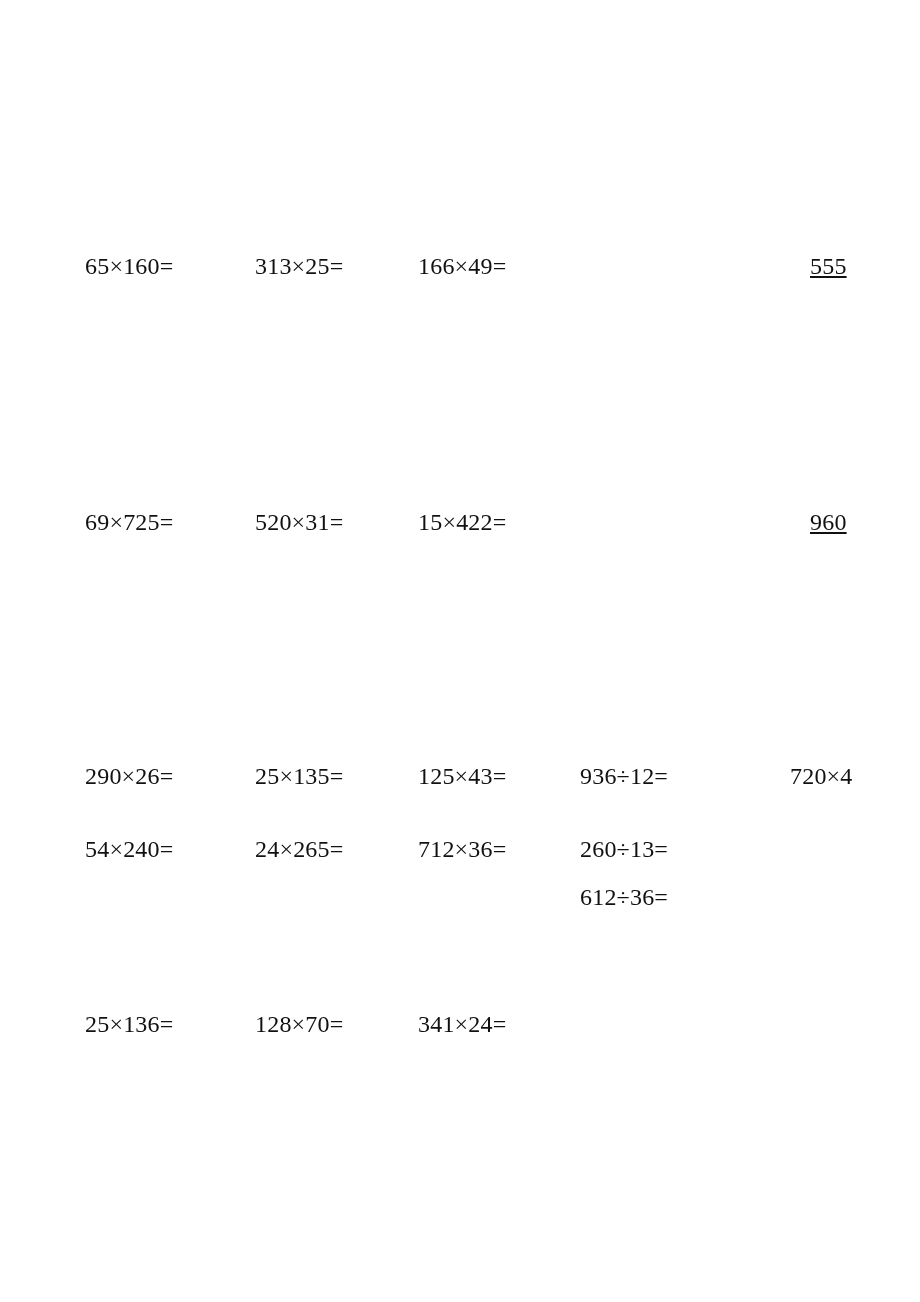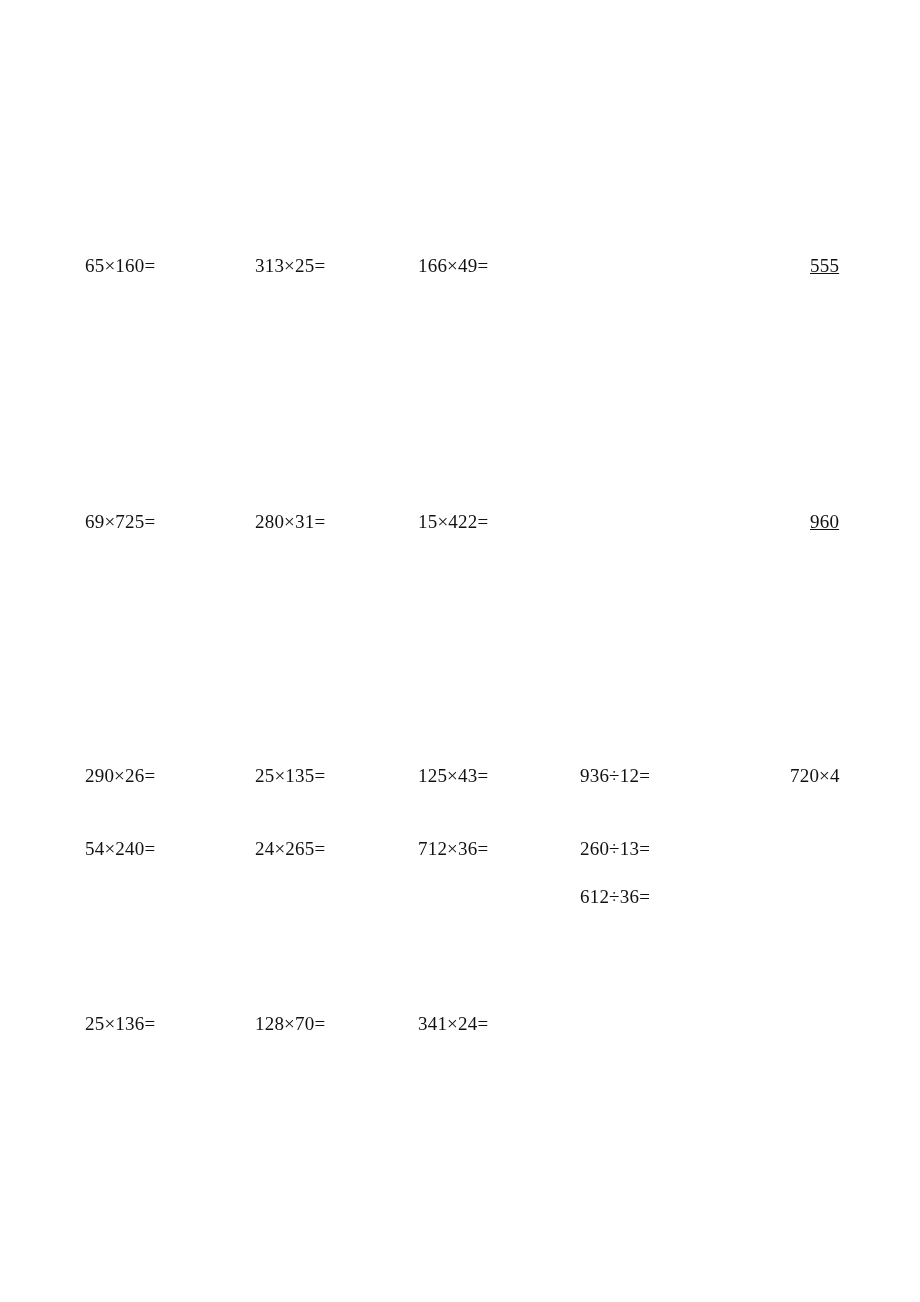--- a/index.html
+++ b/index.html
@@ -20,21 +20,21 @@
     position: absolute;
     left: 0;
     top: 0;
     width: 920px;
     height: 1302px;
     background: #ffffff;
   }
   .problem-block {
     position: absolute;
     white-space: nowrap;
-    font-size: 19px;
+    font-size: 24px;
     line-height: 48px;
     letter-spacing: 0.2px;
     color: #111111;
   }
   .problem-line {
     display: block;
     white-space: nowrap;
   }
   
   .col-1 { left: 85px; }
@@ -66,21 +66,21 @@
     <span class="problem-line">166×49=</span>
   </div>
   <div class="problem-block col-5-wide row-1">
     <span class="problem-line">555</span>
   </div>
 
   <div class="problem-block col-1 row-2">
     <span class="problem-line">69×725=</span>
   </div>
   <div class="problem-block col-2 row-2">
-    <span class="problem-line">280×31=</span>
+    <span class="problem-line">520×31=</span>
   </div>
   <div class="problem-block col-3 row-2">
     <span class="problem-line">15×422=</span>
   </div>
   <div class="problem-block col-5-wide row-2">
     <span class="problem-line">960</span>
   </div>
 
   <div class="problem-block col-1 row-3">
     <span class="problem-line">290×26=</span>

